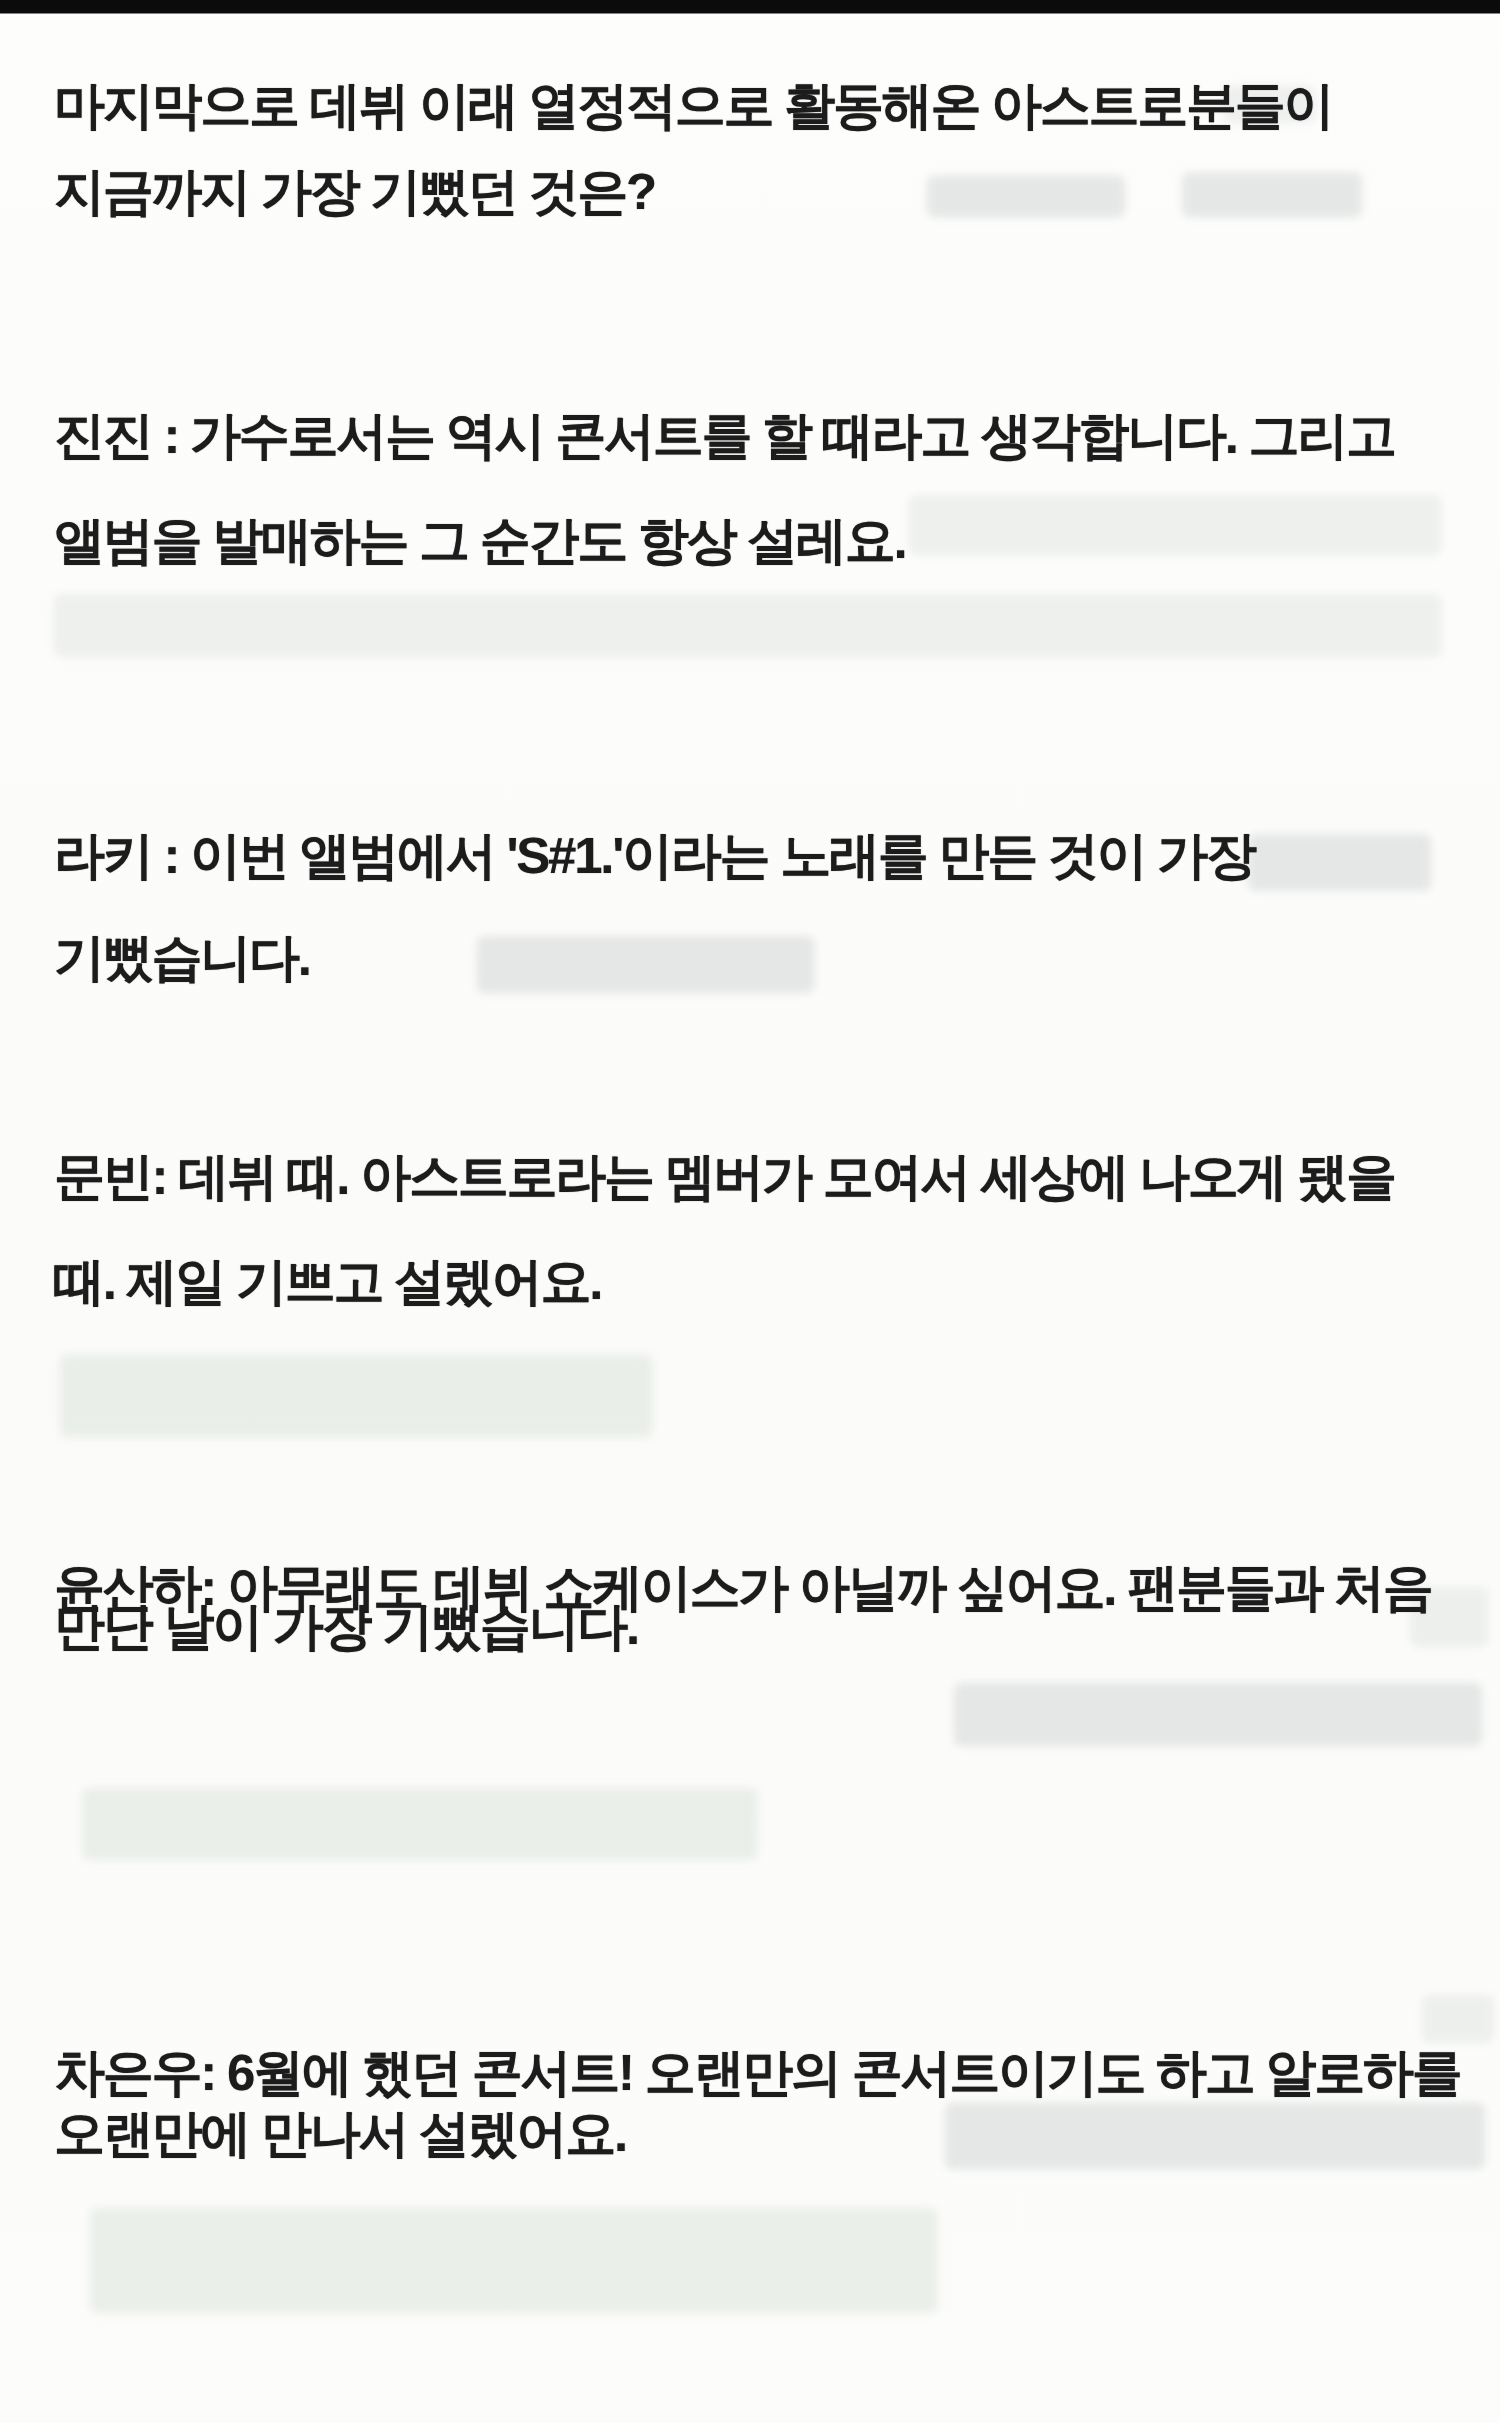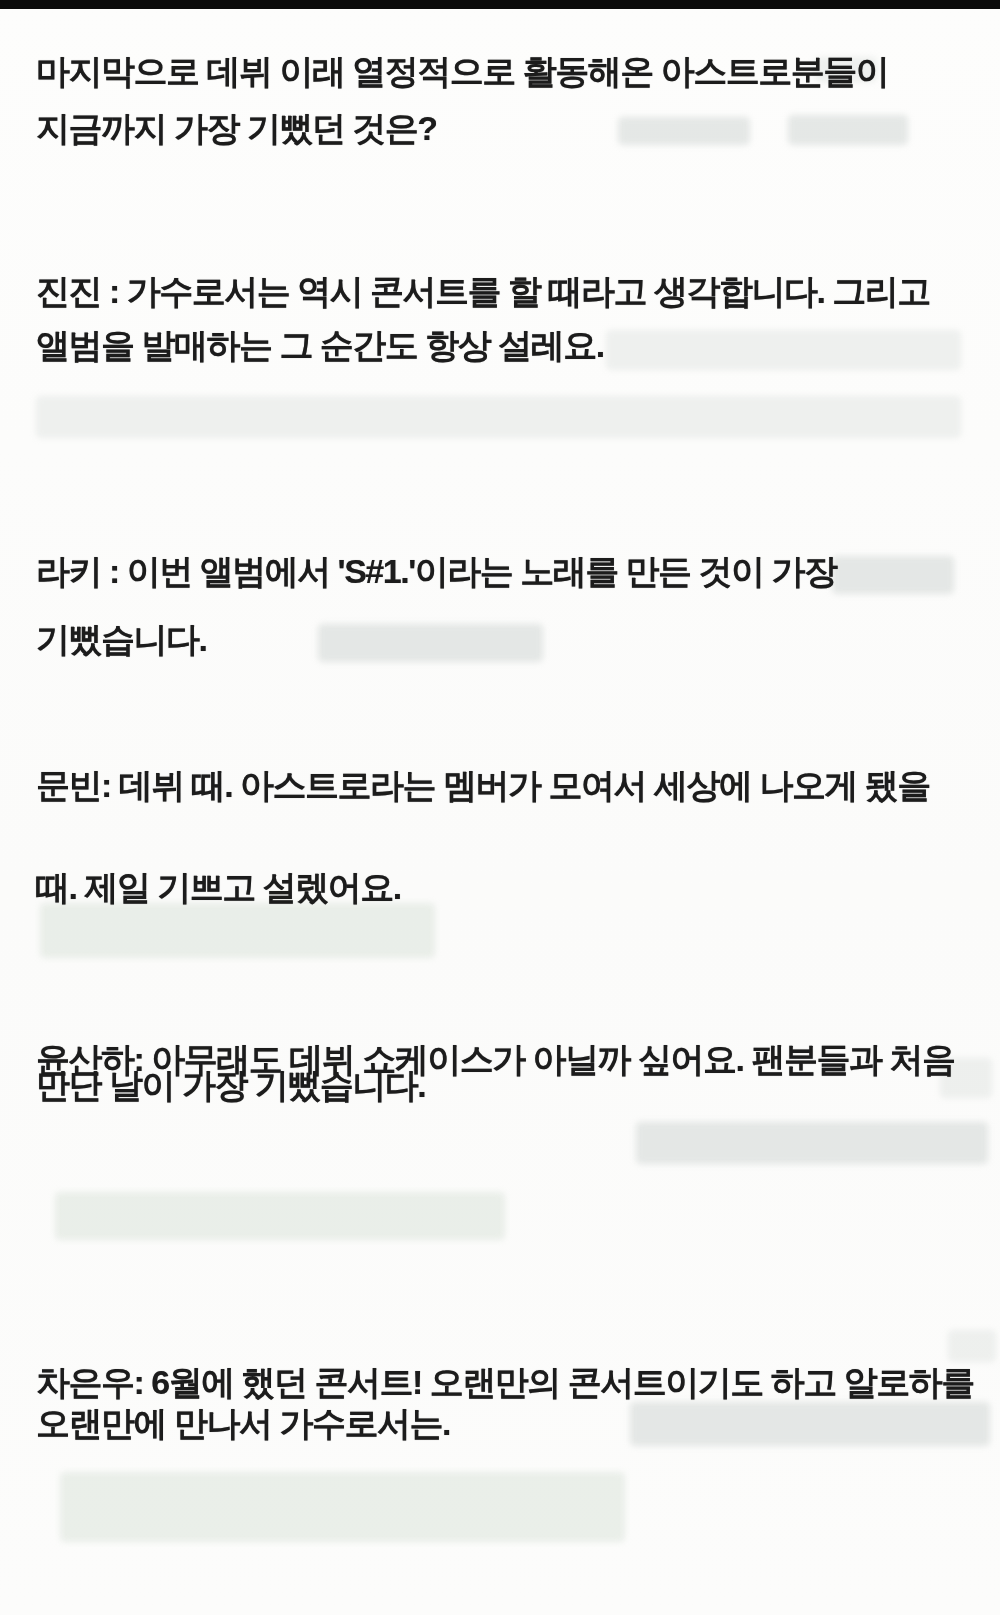--- a/index.html
+++ b/index.html
@@ -72,36 +72,36 @@
       <div class="smudge green" style="left: 60px; top: 1472px; width: 565px; height: 70px;"></div>
     </div>
 
   <section>
     <div class="text-line" style="top:48px">마지막으로 데뷔 이래 열정적으로 활동해온 아스트로분들이</div>
     <div class="text-line" style="top:105px">지금까지 가장 기뻤던 것은?</div>
   </section>
 
   <section>
     <div class="text-line" style="top:268px">진진 : 가수로서는 역시 콘서트를 할 때라고 생각합니다. 그리고</div>
-    <div class="text-line" style="top:322px">앨범을 발매하는 그 순간도 항상 설레요.</div>
+    <div class="text-line" style="top:338px">앨범을 발매하는 그 순간도 항상 설레요.</div>
   </section>
 
   <section>
     <div class="text-line" style="top:548px">라키 : 이번 앨범에서 'S#1.'이라는 노래를 만든 것이 가장</div>
     <div class="text-line" style="top:616px">기뻤습니다.</div>
   </section>
 
   <section>
     <div class="text-line" style="top:762px">문빈: 데뷔 때. 아스트로라는 멤버가 모여서 세상에 나오게 됐을</div>
-    <div class="text-line" style="top:864px">때. 제일 기쁘고 설렜어요.</div>
+    <div class="text-line" style="top:832px">때. 제일 기쁘고 설렜어요.</div>
   </section>
 
   <section>
     <div class="text-line" style="top:1036px">윤산하: 아무래도 데뷔 쇼케이스가 아닐까 싶어요. 팬분들과 처음</div>
     <div class="text-line" style="top:1062px">만난 날이 가장 기뻤습니다.</div>
   </section>
 
   <section>
     <div class="text-line" style="top:1359px">차은우: 6월에 했던 콘서트! 오랜만의 콘서트이기도 하고 알로하를</div>
-    <div class="text-line" style="top:1400px">오랜만에 만나서 가수로서는.</div>
+    <div class="text-line" style="top:1400px">오랜만에 만나서 설렜어요.</div>
   </section>
 
 </div>
 
 </body></html>

